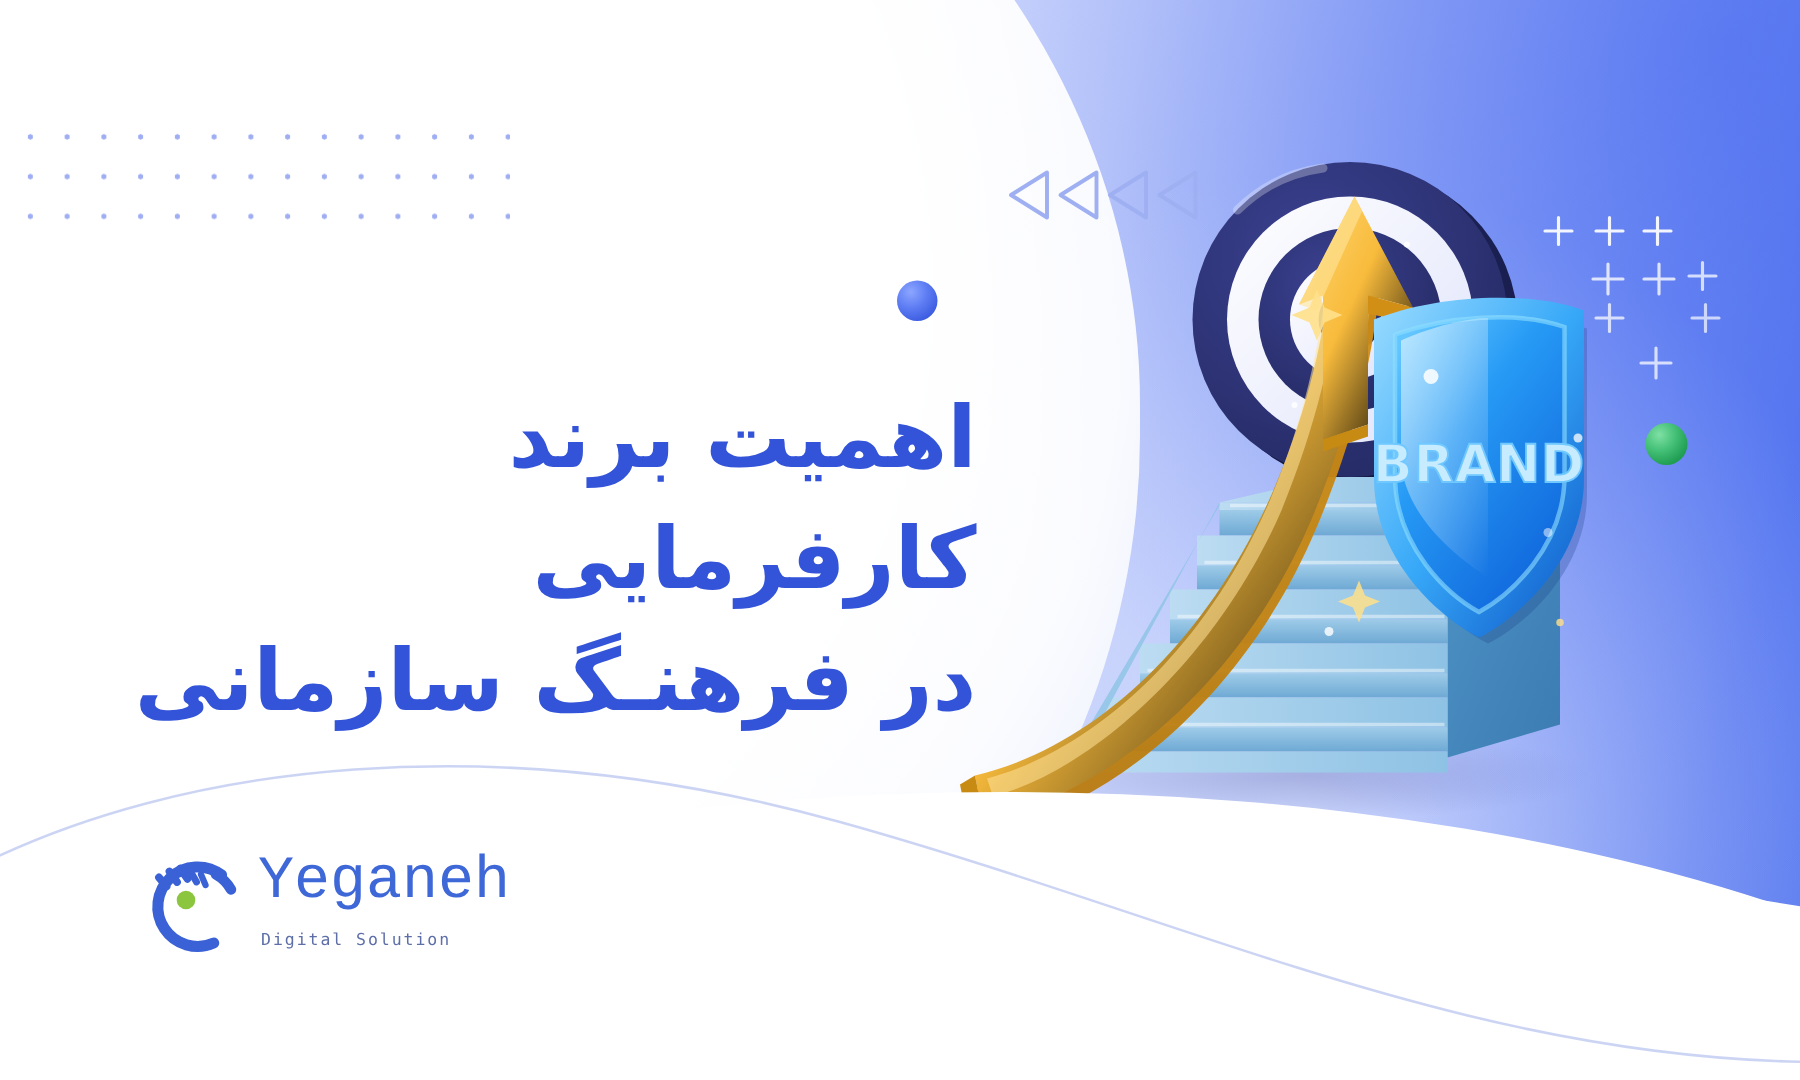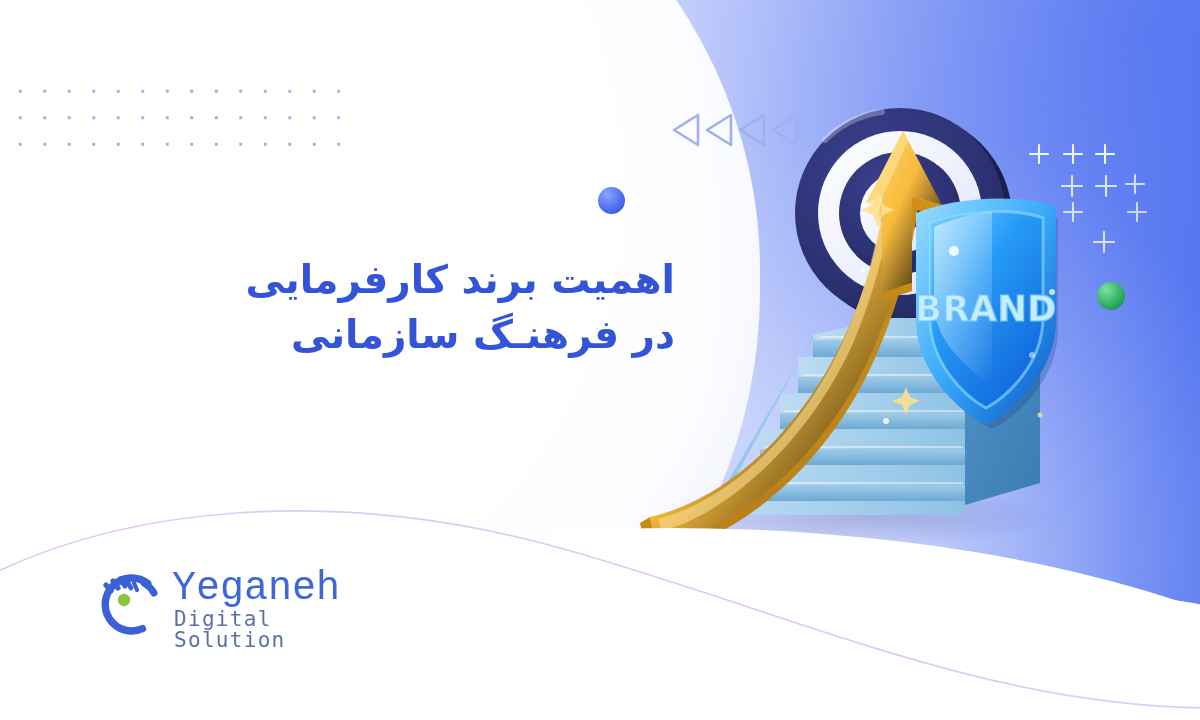--- a/index.html
+++ b/index.html
@@ -68,51 +68,51 @@
     background-position: 0 0;
     opacity: .82;
   }
 
   
   .triangles { position: absolute; left: 672px; top: 108px; }
 
   
   .headline {
     position: absolute;
-    right: 525px;
+    right: 549px;
     top: 252px;
     width: 580px;
     text-align: right;
     direction: rtl;
     color: #3354d8;
     font-family: "DejaVu Sans", sans-serif;
     font-weight: bold;
-    font-size: 39px;
+    font-size: 57px;
     line-height: 1.42;
     letter-spacing: -0.5px;
     white-space: pre-line;
   }
 
   
   .logo { position: absolute; left: 96px; top: 565px; width: 260px; height: 92px; }
   .logo-mark { position: absolute; left: 0; top: 2px; width: 74px; height: 74px; }
   .logo-text {
     position: absolute; left: 76px; top: 4px;
     color: #3e67d8;
     font-family: Liberation Mono, monospace;
     font-size: 40px;
     font-weight: 400;
     letter-spacing: 0px;
     line-height: 1;
   }
   .logo-tagline {
-    position: absolute; left: 78px; top: 44px;
+    position: absolute; left: 78px; top: 56px;
     color: #5e6fa8;
     font-family: "DejaVu Sans Mono", monospace;
-    font-size: 21px;
+    font-size: 11px;
     letter-spacing: 1.3px;
     line-height: 1;
   }
 
   
   .hero { position: absolute; left: 620px; top: 85px; width: 470px; height: 470px; }
   .sparkles { position: absolute; left: 1010px; top: 130px; width: 175px; height: 200px; }
   .green-ball {
     position: absolute; left: 1097px; top: 282px;
     width: 28px; height: 28px; border-radius: 50%;

